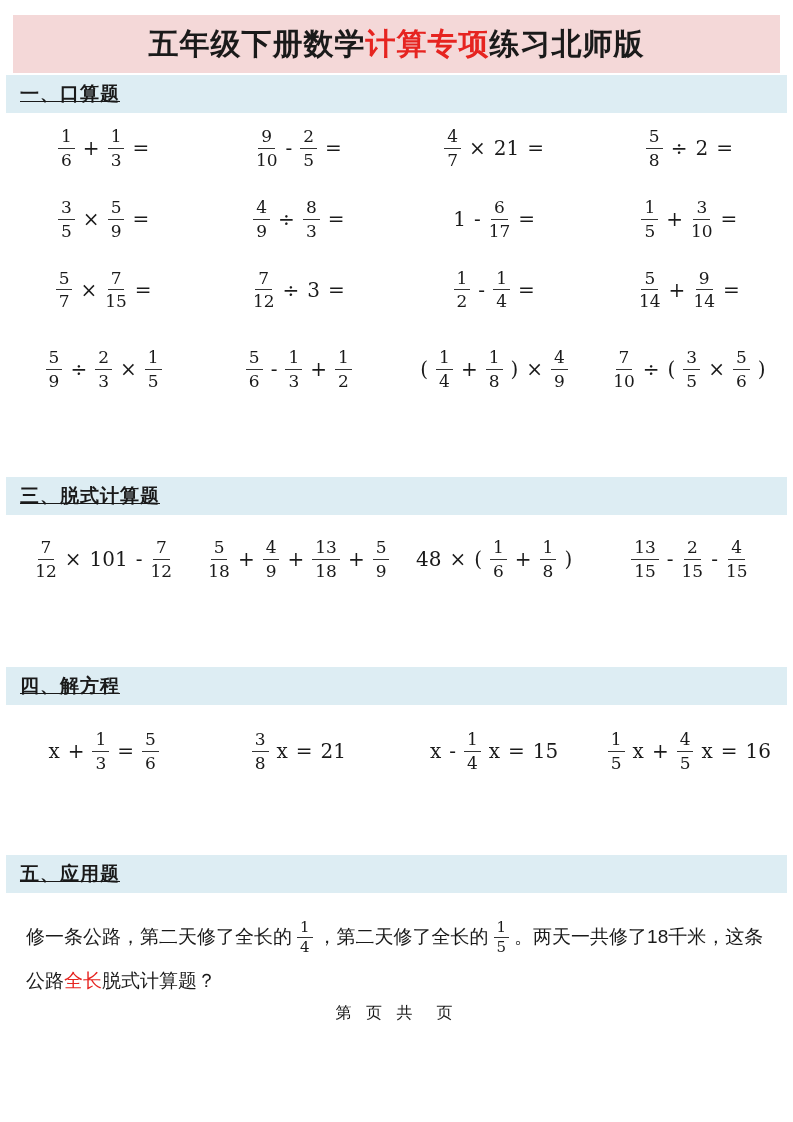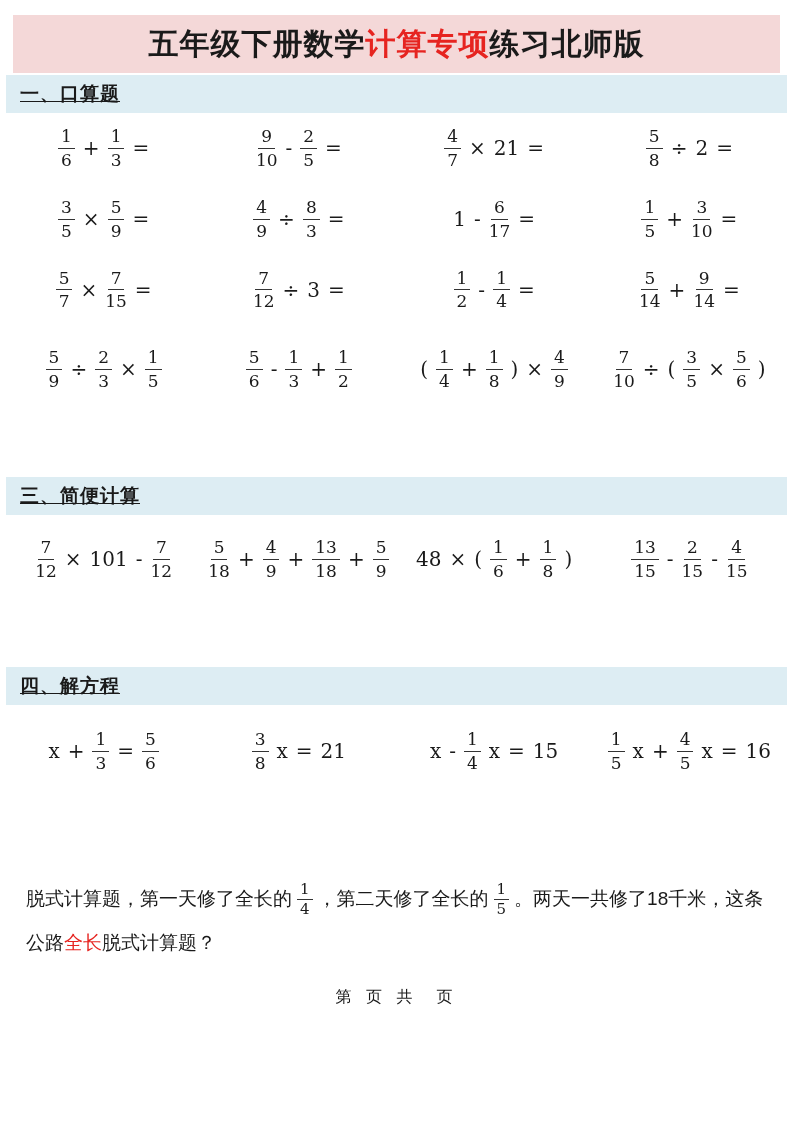--- a/index.html
+++ b/index.html
@@ -310,21 +310,21 @@
               <span class="fnum">5</span>
               <span class="fden">6</span>
             </span>
             <span class="tok">)</span>
           </div>
         </div>
       </div>
   </section>
 
   <section>
-    <div class="sec-head">三、简便计算</div>
+    <div class="sec-head">三、脱式计算题</div>
     <div class="sec-body" id="sec3-body">
         <div class="prob-row">
           <div class="problem">
             <span class="frac">
               <span class="fnum">7</span>
               <span class="fden">12</span>
             </span>
             <span class="tok">×</span>
             <span class="tok">101</span>
             <span class="tok">-</span>
@@ -439,21 +439,22 @@
             </span>
             <span class="tok">x</span>
             <span class="tok">=</span>
             <span class="tok">16</span>
           </div>
         </div>
       </div>
   </section>
 
   <section>
-    <div class="word-problem"><span>脱式计算题，第一天修了全长的</span><span class="frac">
+    <div class="sec-head">五、应用题</div>
+    <div class="word-problem"><span>修一条公路，第二天修了全长的</span><span class="frac">
           <span class="fnum">1</span>
           <span class="fden">4</span>
         </span><span>，第二天修了全长的</span><span class="frac">
           <span class="fnum">1</span>
           <span class="fden">5</span>
         </span><span>。两天一共修了18千米，这条公路</span><span class="red">全长</span><span>脱式计算题？</span></div>
   </section>
 
   <footer class="footer">第 页 共  页</footer>
 

